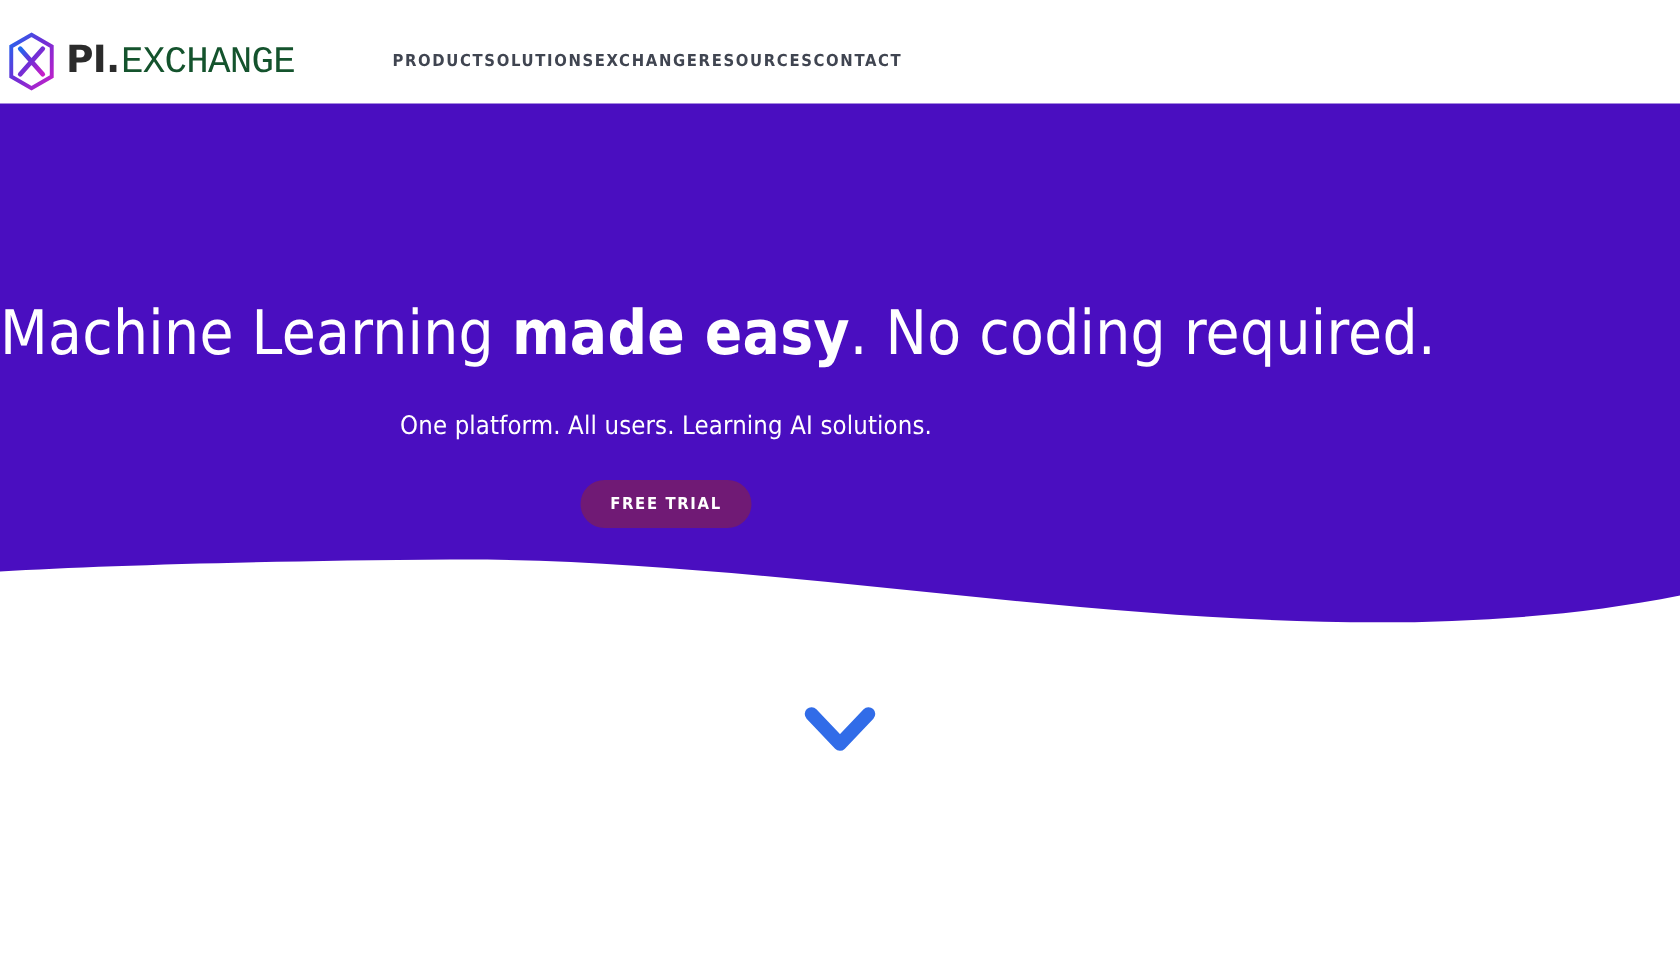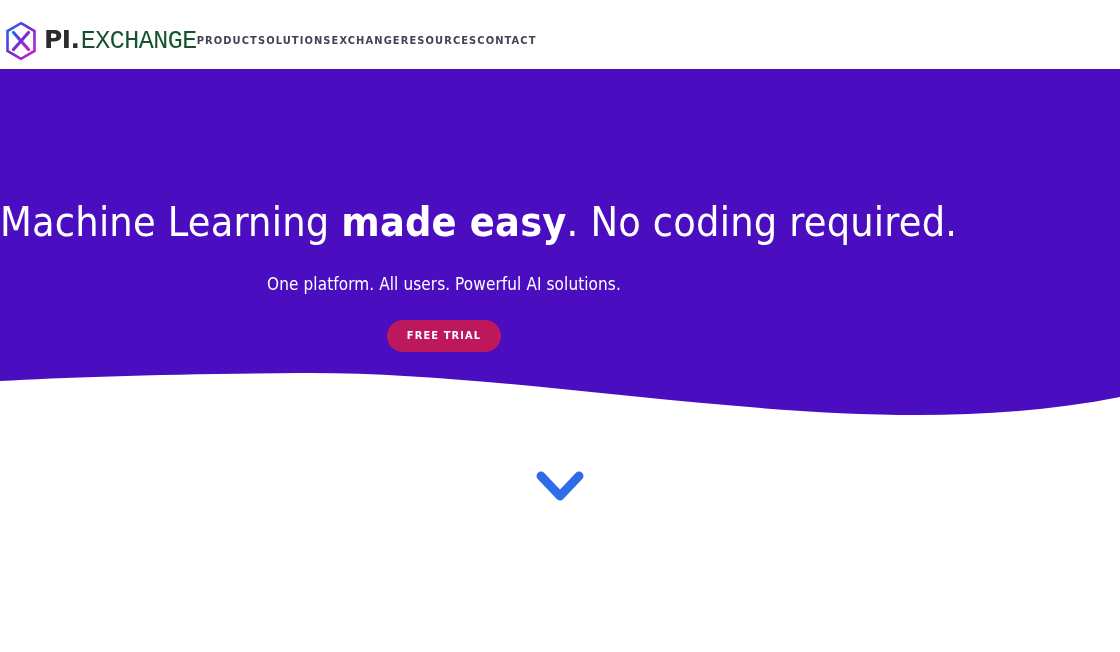--- a/index.html
+++ b/index.html
@@ -40,20 +40,21 @@
   .wm-exchange {
     font-family:Liberation Mono, monospace;
     font-size:25px; font-weight:400;
     letter-spacing:-0.5px;
     color:#14532d;
     margin-left:1px;
   }
 
   .nav {
     display:flex; align-items:center;
+    margin-left:65px;
   }
   .nav-item {
     font-family:"DejaVu Sans Condensed","Liberation Sans", sans-serif;
     font-size:11px;
     font-weight:700;
     letter-spacing:1.1px;
     color:#404551;
     text-decoration:none;
     white-space:nowrap;
     cursor:pointer;
@@ -96,21 +97,21 @@
     margin-top:29px;
     font-family:"DejaVu Sans Condensed","Liberation Sans", sans-serif;
     font-size:17px;
     font-weight:400;
     color:#ffffff;
     letter-spacing:0.1px;
   }
   .cta-wrap { margin-top:26px; }
   .cta-button {
     display:inline-block;
-    background:#be185d;
+    background:#701a75;
     color:#ffffff;
     border:none;
     border-radius:18px;
     padding:0 20px;
     height:32px;
     line-height:32px;
     font-family:"DejaVu Sans Condensed","Liberation Sans", sans-serif;
     font-size:11px;
     font-weight:700;
     letter-spacing:1.1px;
@@ -165,21 +166,21 @@
 
   <section class="hero">
 
     <svg class="hero-wave" viewBox="0 0 1120 460" preserveAspectRatio="none" xmlns="http://www.w3.org/2000/svg">
       <path d="M0 0 L1120 0 L1120 340 C 860 392, 560 314, 300 316 C 170 317, 70 320, 0 324 Z" fill="#4a0ec0"></path>
     </svg>
 
     <div class="hero-content">
       <h1 class="hero-title"><span>Machine Learning </span><span class="strong">made easy</span><span>. No coding required.</span></h1>
 
-      <p class="hero-sub">One platform. All users. Powerful AI solutions.</p>
+      <p class="hero-sub">One platform. All users. Learning AI solutions.</p>
 
       <div class="cta-wrap">
         <button class="cta-button">FREE TRIAL</button>
       </div>
     </div>
   </section>
 
   <div class="scroll-cue">
     <span>
       <svg class="chevron" viewBox="0 0 48 34" xmlns="http://www.w3.org/2000/svg">

